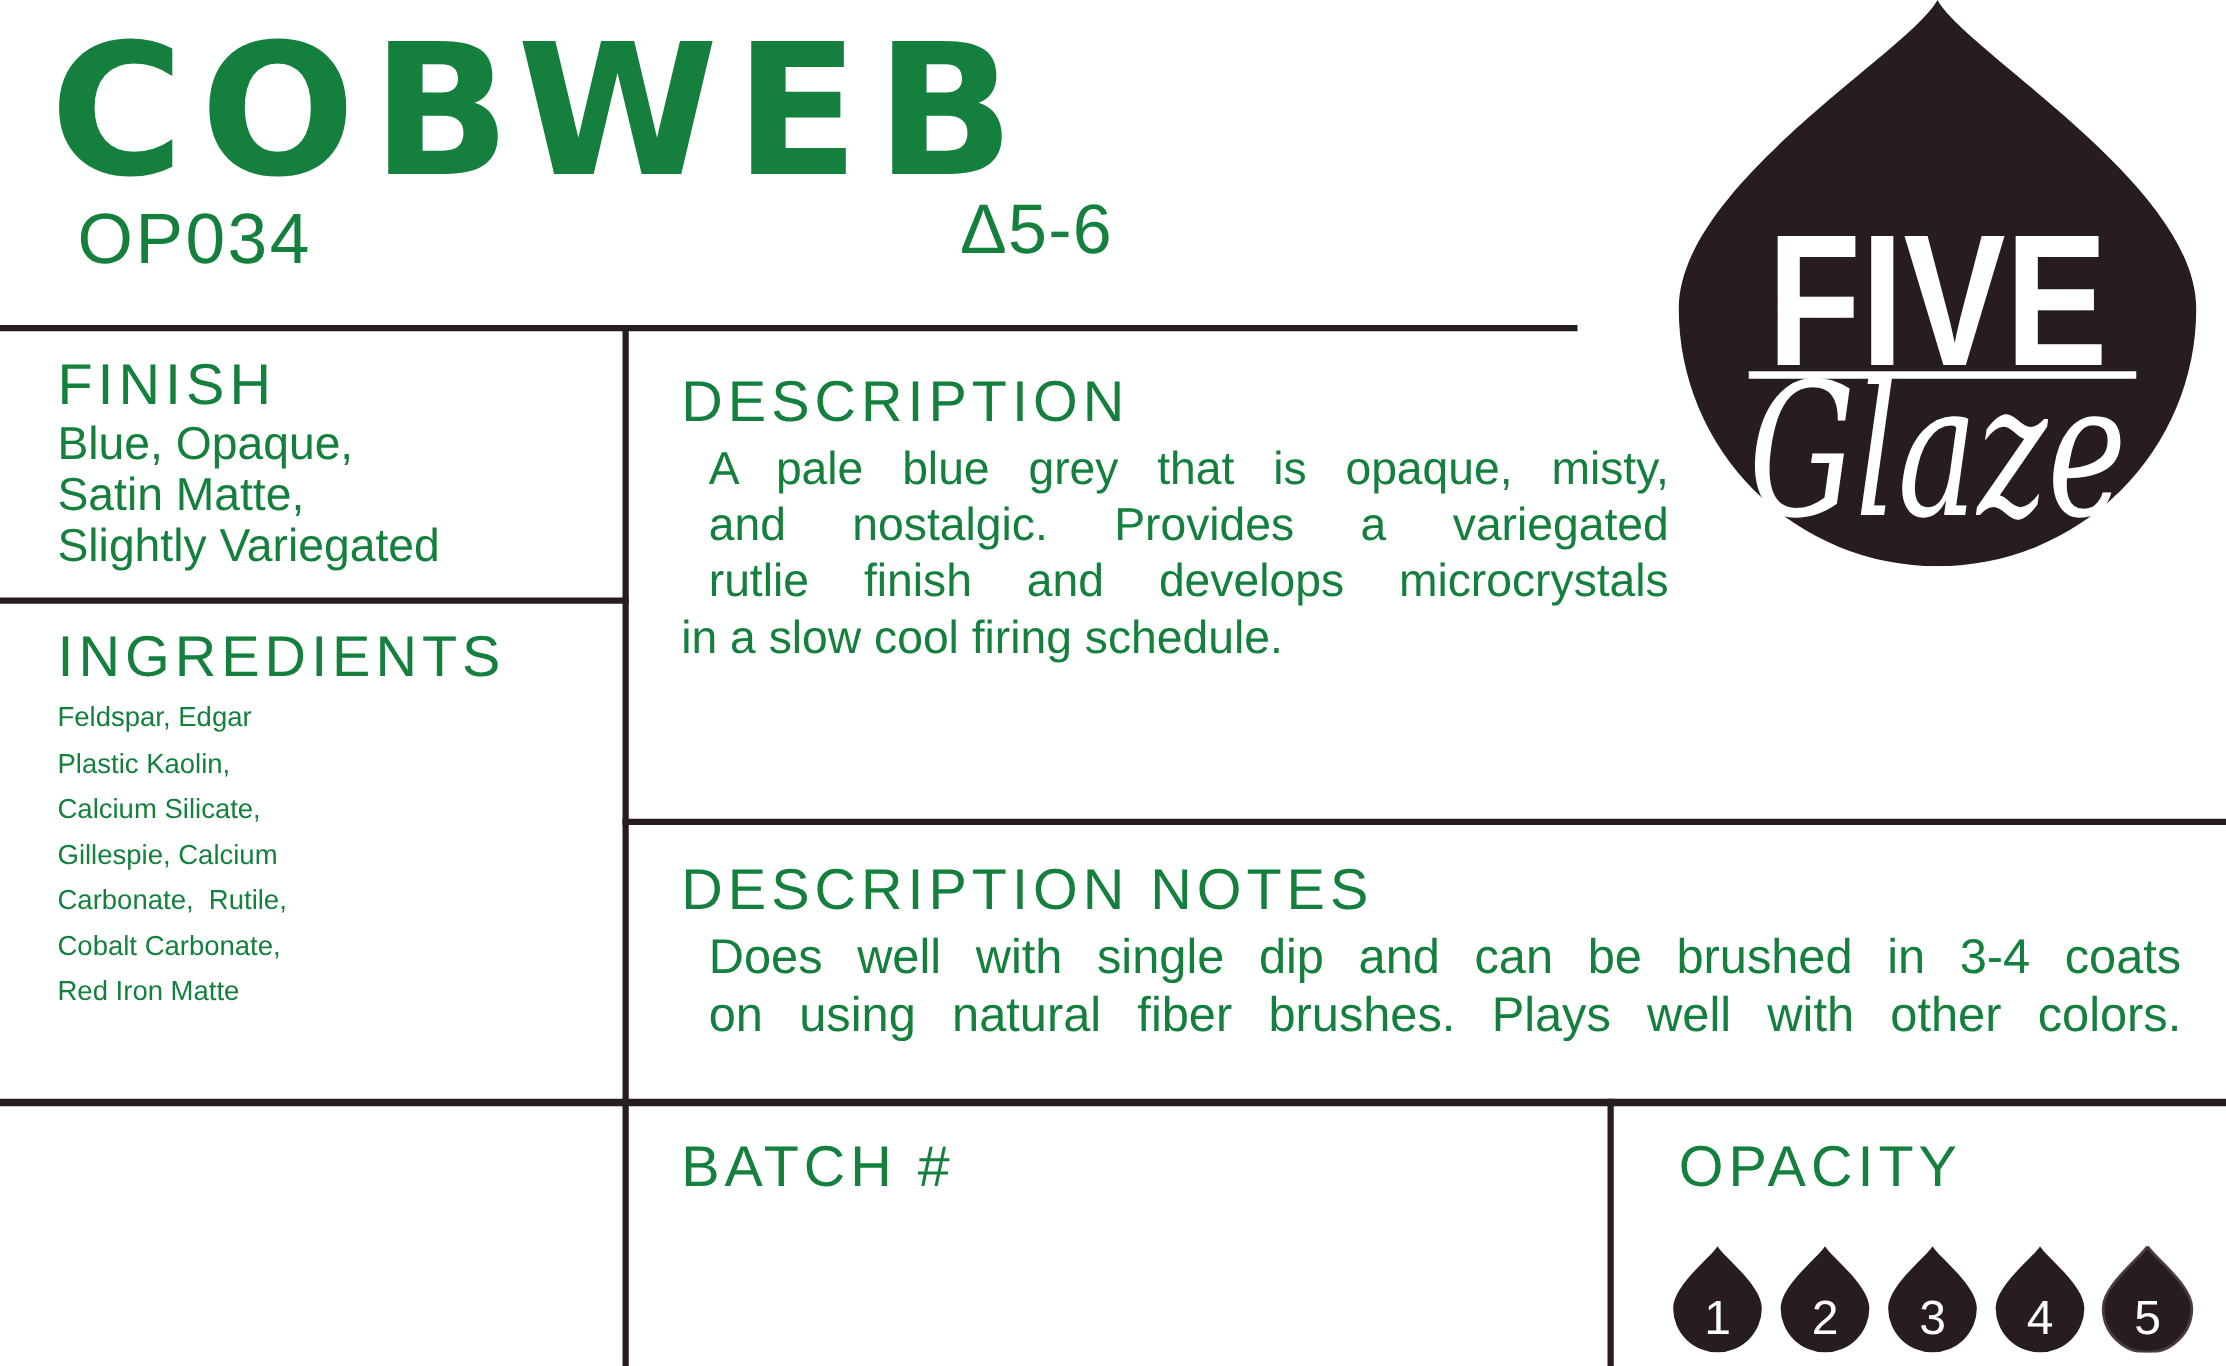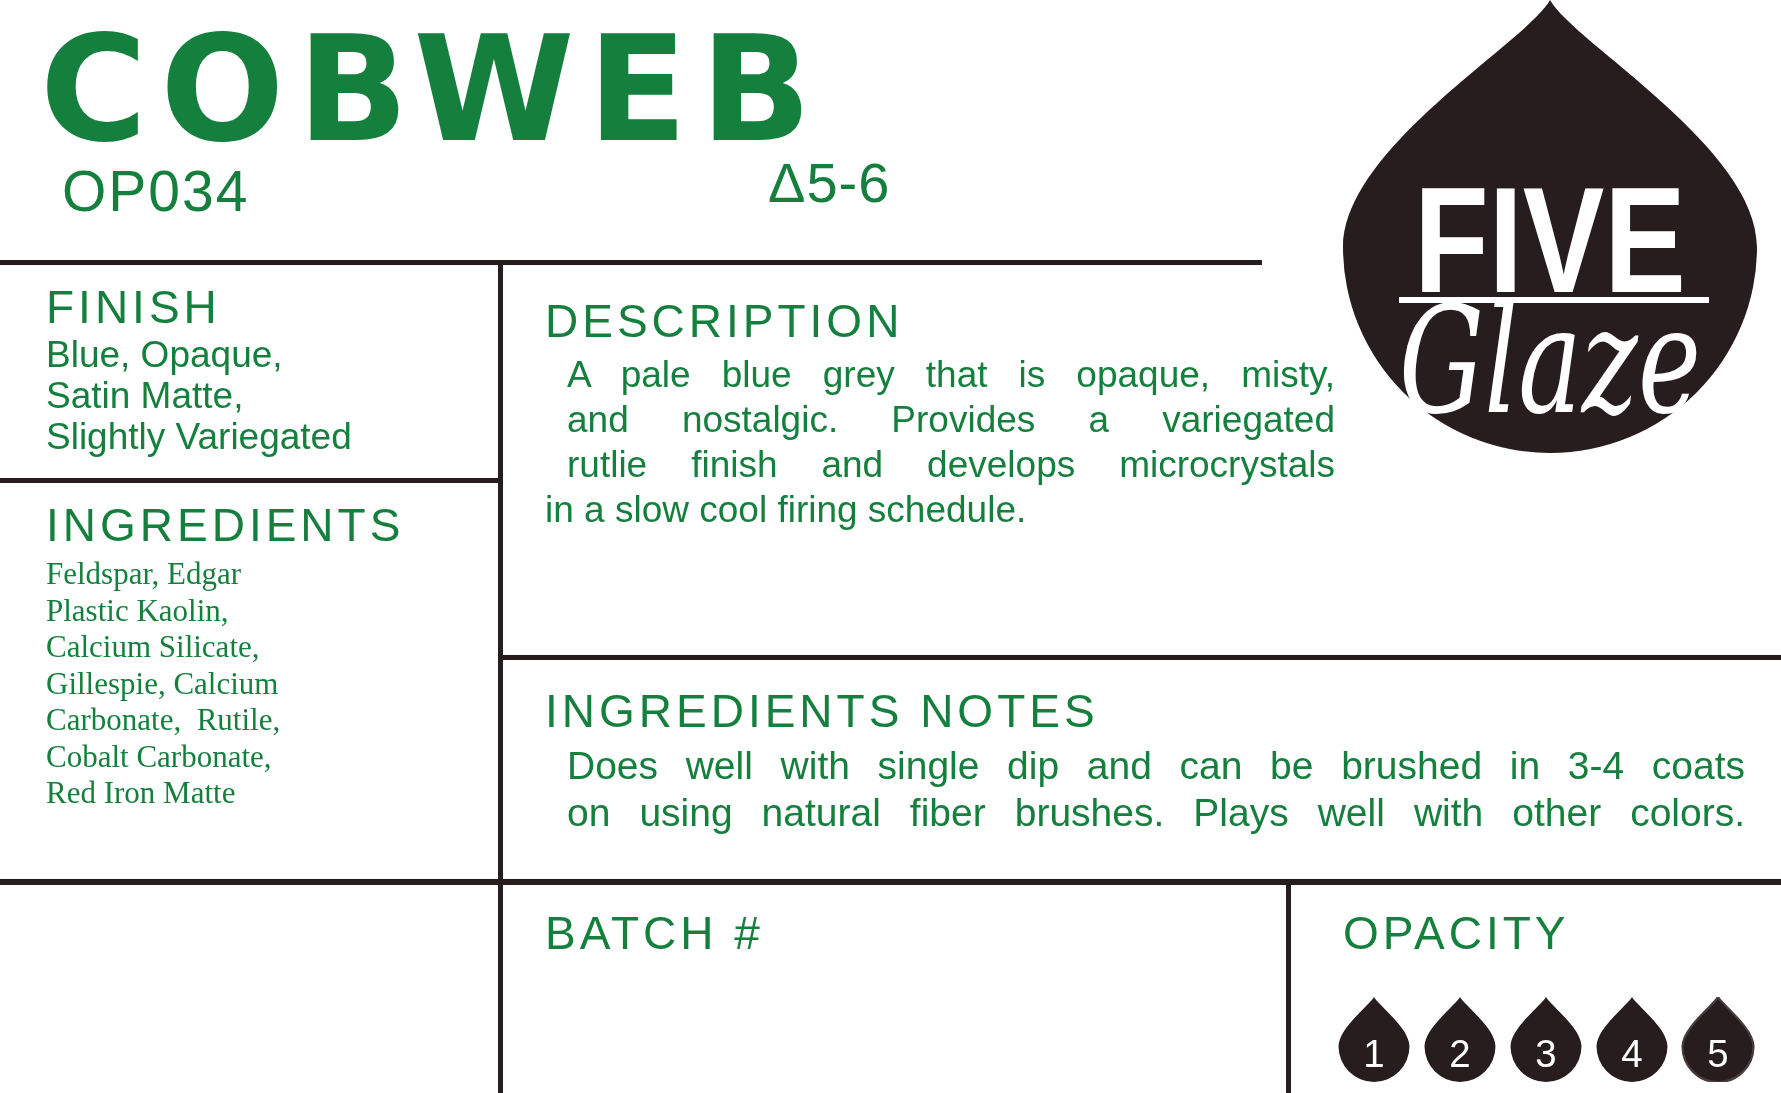--- a/index.html
+++ b/index.html
@@ -17,21 +17,21 @@
   }
   .glaze-code  { left:62px;  top:158px; font-size:57px; letter-spacing:2px; }
   .cone-rating { left:768px; top:150px; font-size:56px; letter-spacing:1px; }
 
   .heading { font-size:46px; font-weight:400; letter-spacing:4px; line-height:1.1; }
 
   .finish-lines      { left:46px; top:334px; width:450px; }
   .finish-lines div  { font-size:37px; line-height:41px; }
 
   .ingredients-lines     { left:46px; top:556px; width:450px; }
-  .ingredients-lines div { font-size:31px; line-height:36.5px; white-space:pre;font-family:Liberation Serif, serif; }
+  .ingredients-lines div { font-size:22px; line-height:36.5px; white-space:pre; }
 
   .desc-lines     { left:545px; top:352px; width:790px; }
   .desc-lines div { font-size:37px; line-height:45px; }
 
   .app-lines      { left:545px; top:742px; width:1200px; }
   .app-lines div  { font-size:39px; line-height:47px; }
 
   .just { text-align:justify; text-align-last:justify;margin-left:22px; }
 
   .drops-row { left:1337px; top:997px; display:flex; gap:12px; }
@@ -89,21 +89,21 @@
   </div>
 
   <div class="abs heading" style="left:545px; top:296px;">DESCRIPTION</div>
   <div class="abs desc-lines">
     <div class="just">A pale blue grey that is opaque, misty,</div>
     <div class="just">and nostalgic. Provides a variegated</div>
     <div class="just">rutlie finish and develops microcrystals</div>
     <div>in a slow cool firing schedule.</div>
   </div>
 
-  <div class="abs heading" style="left:545px; top:686px;">INGREDIENTS NOTES</div>
+  <div class="abs heading" style="left:545px; top:686px;">DESCRIPTION NOTES</div>
   <div class="abs app-lines">
     <div class="just">Does well with single dip and can be brushed in 3-4 coats</div>
     <div class="just">on using natural fiber brushes. Plays well with other colors.</div>
   </div>
 
   <div class="abs heading" style="left:545px; top:908px;">BATCH #</div>
 
   <div class="abs heading" style="left:1343px; top:908px;">OPACITY</div>
   <div class="abs drops-row">
     <svg width="74" height="85" viewBox="0 0 100 115">

